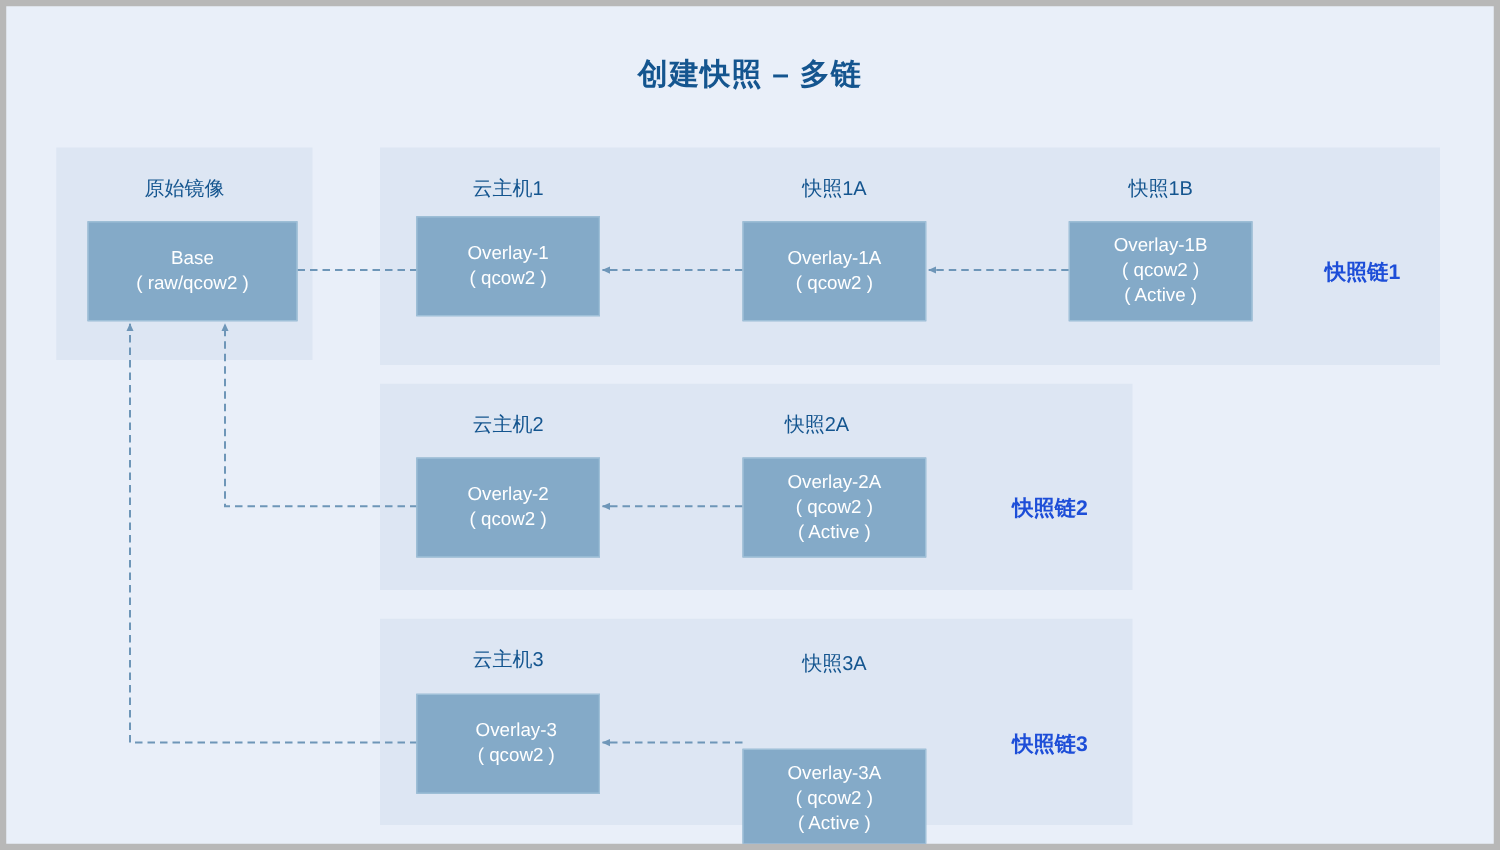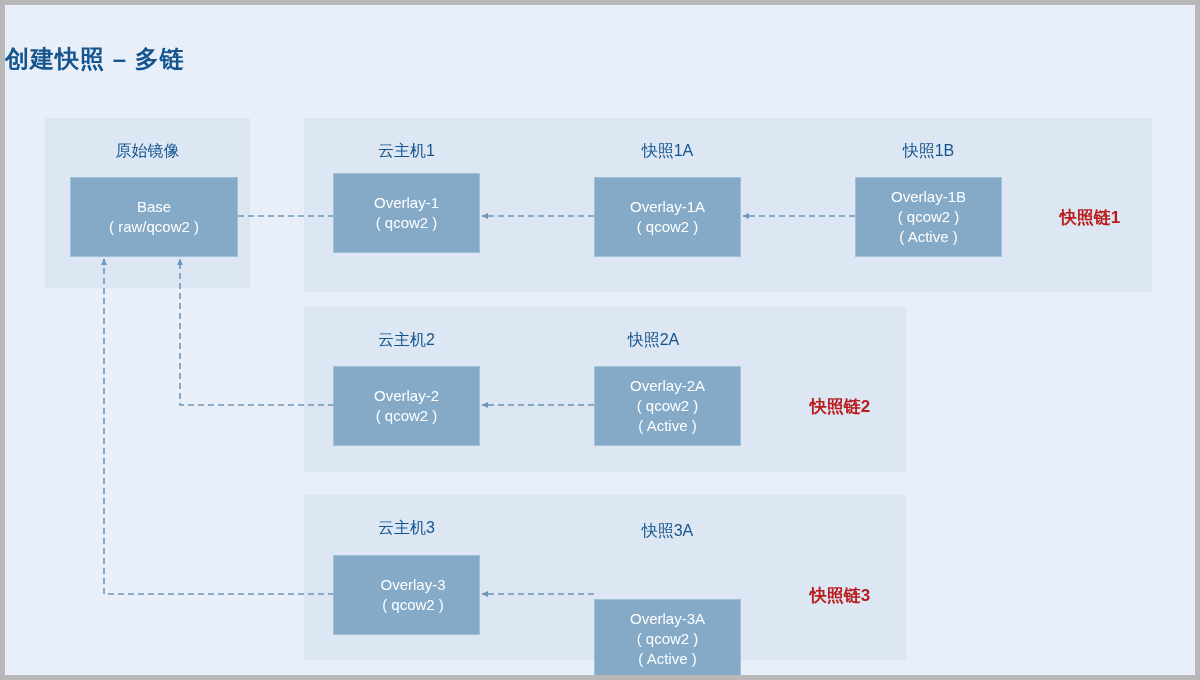--- a/index.html
+++ b/index.html
@@ -17,21 +17,21 @@
     width: 1190px; height: 670px;
     background: #e9eff9;
     overflow: hidden;
   }
 
   
   #title {
     position: absolute;
     left: 0; top: 38px;
     width: 1190px;
-    text-align: left;
+    text-align: center;
     font-size: 24px;
     font-weight: bold;
     color: #14558f;
     letter-spacing: 1px;
   }
 
   
   .panel {
     position: absolute;
     background: #dde6f3;
@@ -48,21 +48,21 @@
     color: #14558f;
     text-align: center;
     white-space: nowrap;
   }
 
   
   .chain-label {
     position: absolute;
     font-size: 17px;
     font-weight: bold;
-    color: #b91c1c;
+    color: #1d4ed8;
     text-align: center;
     white-space: nowrap;
   }
 
   
   .node {
     position: absolute;
     background: #84aac8;
     border: 1px solid #9fc0d8;
     color: #ffffff;

